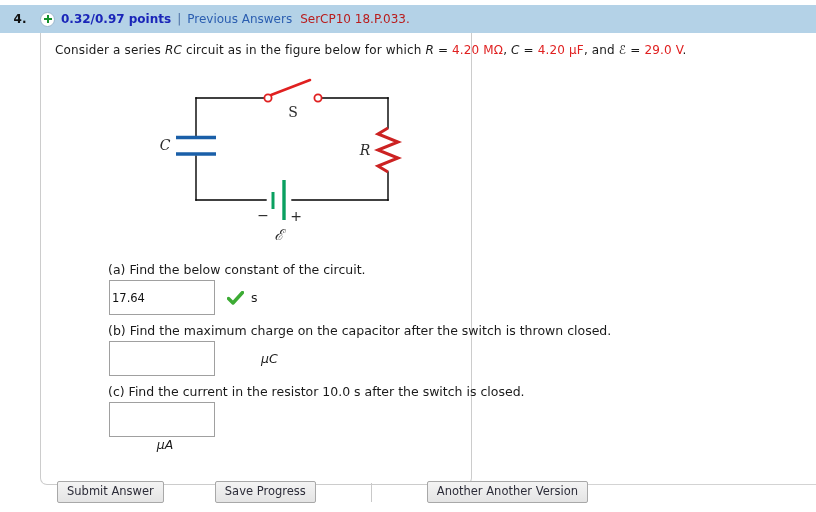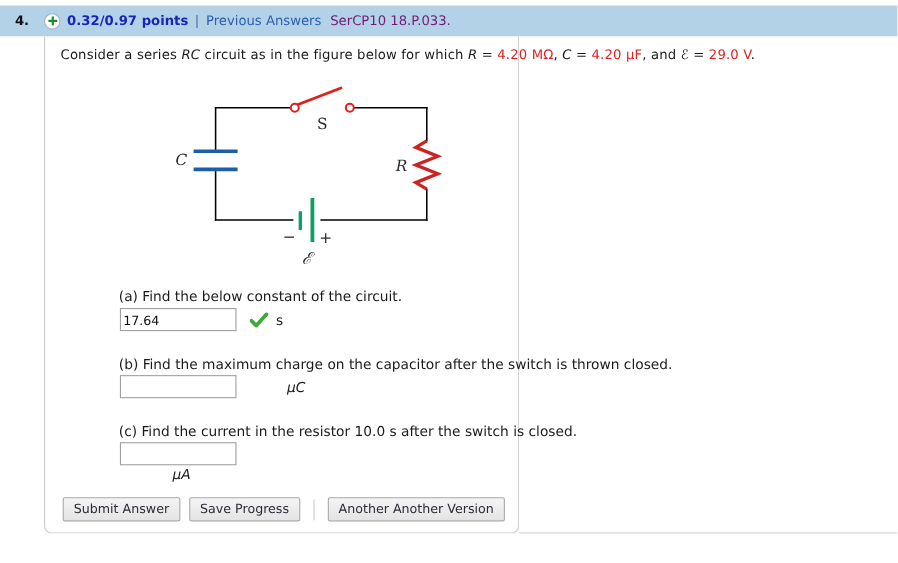--- a/index.html
+++ b/index.html
@@ -66,21 +66,21 @@
     color: #4a6fa5;
     margin: 0 6px;
     font-size: 12px;
   }
   .prev-answers {
     color: #2a5db0;
     font-size: 12px;
     white-space: nowrap;
   }
   .qcode {
-    color: #701a75;
+    color: #b91c1c;
     font-size: 12px;
     margin-left: 8px;
     white-space: nowrap;
   }
 
   
   .panel {
     position: absolute;
     left: 40px; top: 33px;
     width: 432px; height: 452px;
@@ -122,21 +122,21 @@
   .p-b { left: 108px; top: 323px; }
   .p-c { left: 108px; top: 384px; }
 
   .ansrow { position: absolute; display: flex; align-items: center; }
   .r-a { left: 109px; top: 280px; }
   .r-b { left: 109px; top: 341px; gap: 40px; }
   .r-c { left: 109px; top: 402px; flex-direction: column; }
 
   .ansbox {
     width: 106px;
-    height: 21px;
+    height: 35px;
     border: 1px solid #a0a0a0;
     background: #ffffff;
     font-family: "DejaVu Sans", sans-serif;
     font-size: 11.5px;
     color: #111;
     padding: 0 2px;
     box-sizing: border-box;
     line-height: 15px;
     outline: none;
   }
@@ -151,23 +151,24 @@
     margin-left: 6px;
     font-size: 12.5px;
     color: #1a1a1a;
     font-style: italic;
   }
   .unit.plain { font-style: normal; }
 
   
   .btnrow {
     position: absolute;
-    left: 57px; top: 452px;
+    left: 57px; top: 481px;
     display: flex;
     align-items: center;
+    gap: 43px;
   }
   .btn {
     background: linear-gradient(#f4f4f4, #e4e4e4);
     border: 1px solid #a8a8a8;
     border-radius: 2px;
     font-family: "DejaVu Sans", sans-serif;
     font-size: 11.5px;
     color: #2c2c38;
     padding: 3px 9px 4px 9px;
     line-height: 13px;

